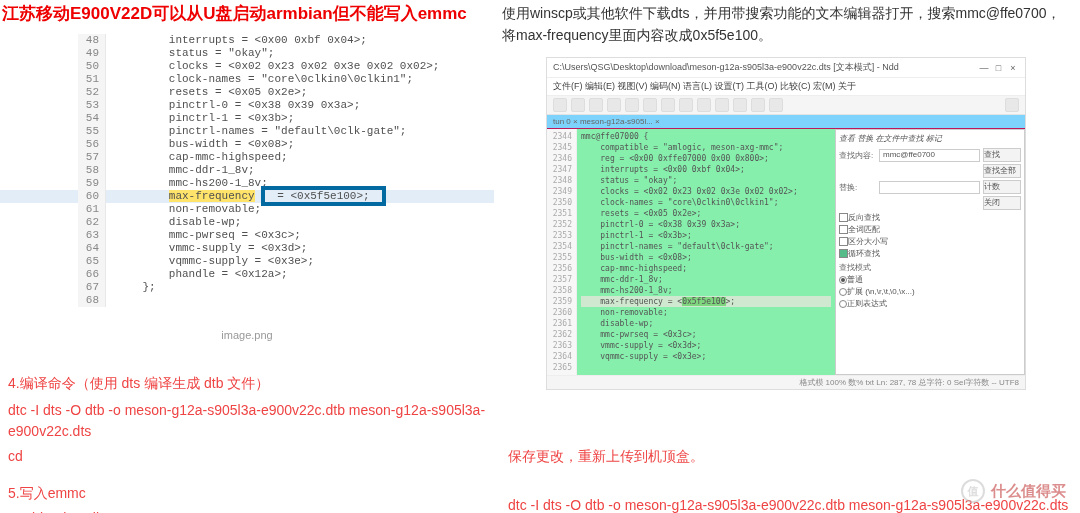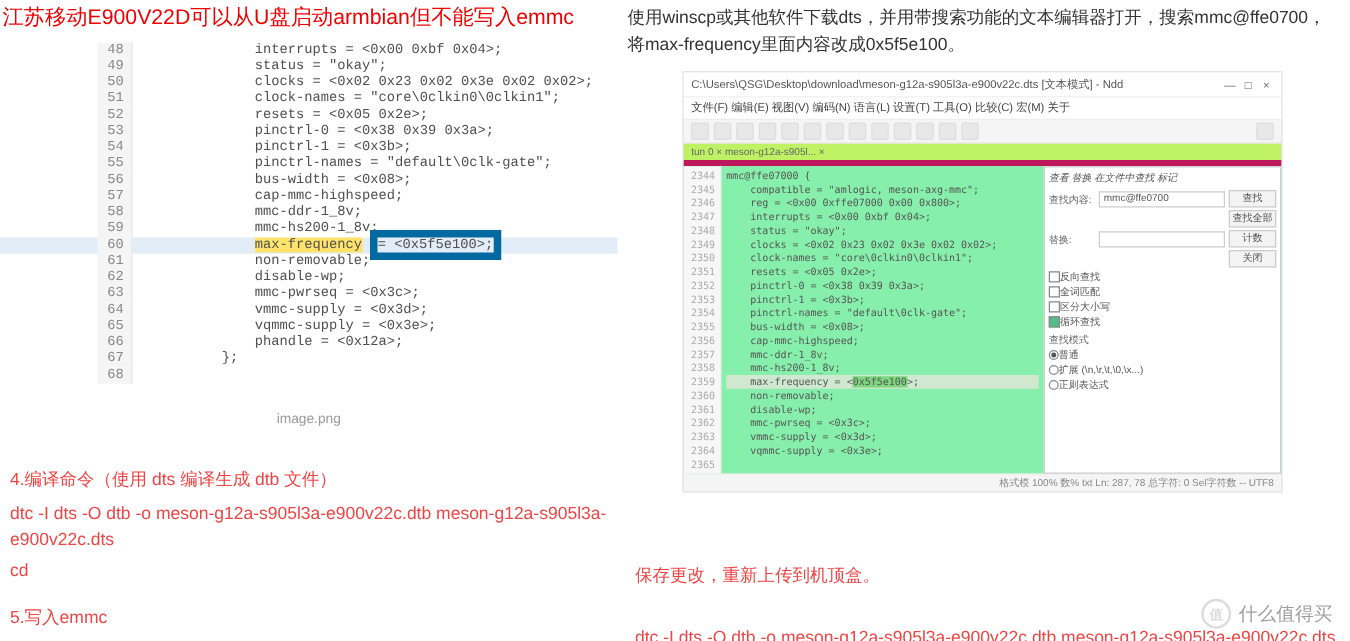--- a/index.html
+++ b/index.html
@@ -20,48 +20,48 @@
       width: 494px;
     }
     .right-col {
       position: absolute;
       left: 500px;
       top: 0;
       width: 575px;
     }
     .title-red {
       color: #e00;
-      font-weight: normal;
+      font-weight: bold;
       font-size: 17px;
       padding: 2px 3px 4px 2px;
       letter-spacing: 0;
     }
     .code-block {
       position: relative;
       font-family: Consolas, "Courier New", monospace;
       font-size: 11px;
       line-height: 13px;
       color: #505050;
       padding: 5px 0 0 0;
     }
-    .code-line { white-space: pre; display: flex; gap: 35px; }
+    .code-line { white-space: pre; display: flex; }
     .gutter {
       display: inline-block;
       width: 28px;
       text-align: right;
       padding-right: 6px;
       color: #888;
       background: #f5f5f5;
       border-right: 1px solid #e8e8e8;
       margin-left: 78px;
     }
     .code-text { padding-left: 10px; }
     .hl-line { background: #e2edf8; }
     .hl-yellow { background: #ffe36b; }
-    .hl-redbox { border: 6px solid #0369a1; padding: 0 0; }
+    .hl-redbox { border: 4px solid #0369a1; padding: 0 12px; }
     .img-caption {
       font-size: 11px;
       color: #999;
       text-align: center;
       margin: 22px 0 0 0;
     }
     .section-text {
       font-size: 14px;
       color: #ef4444;
       line-height: 1.5;
@@ -113,25 +113,25 @@
       display: flex;
       gap: 4px;
     }
     .editor-toolbar .tb-btn {
       width: 14px; height: 14px;
       background: #e8e8e8;
       border: 1px solid #ddd;
       border-radius: 2px;
     }
     .editor-tabs {
-      background: #bef264;
+      background: #7dd3fc;
       padding: 2px 6px;
       font-size: 8px;
       color: #666;
-      border-bottom: 5px solid #be185d;
+      border-bottom: 1px solid #be185d;
     }
     .editor-body {
       display: flex;
       background: #86efac;
     }
     .editor-gutter {
       width: 30px;
       background: #f7f7f7;
       border-right: 1px solid #eee;
       text-align: right;
@@ -171,21 +171,21 @@
       padding: 0 3px;
       font-size: 8px;
       background: #fff;
     }
     .find-row .btn {
       width: 38px;
       height: 14px;
       border: 1px solid #ccc;
       background: #f3f3f3;
       font-size: 8px;
-      text-align: center;
+      text-align: left;
       margin-left: 3px;
     }
     .chk-row { font-size: 8px; color: #555; margin: 1px 0; display: flex; align-items: center; gap: 0; }
     .chk { width: 9px; height: 9px; border: 1px solid #888; display: inline-block; }
     .chk.on { background: #5b8; }
     .radio { width: 8px; height: 8px; border: 1px solid #888; border-radius: 50%; display: inline-block; }
     .radio.on::after { content: ""; display: block; width: 4px; height: 4px; background: #555; border-radius: 50%; margin: 1px; }
     .sub-label { font-size: 8px; color: #666; margin-top: 3px; }
     .editor-status {
       background: #f5f5f5;
@@ -205,21 +205,21 @@
       opacity: 0.5;
     }
     .watermark .logo {
       width: 24px; height: 24px;
       border: 2px solid #bbb;
       border-radius: 50%;
       display: flex; align-items: center; justify-content: center;
       font-size: 11px; color: #bbb; font-weight: bold;
     }
     .watermark .site {
-      font-size: 15px; color: #404040; font-weight: normal;
+      font-size: 15px; color: #b91c1c; font-weight: bold;
     }
   </style>
 </head>
 <body>
 
 <div class="left-col">
   <div class="title-red">江苏移动E900V22D可以从U盘启动armbian但不能写入emmc</div>
 
   <div class="code-block" id="left-code">
       <div class="code-line"><span class="gutter">48</span><span class="code-text">        interrupts = &lt;0x00 0xbf 0x04&gt;;</span></div>

